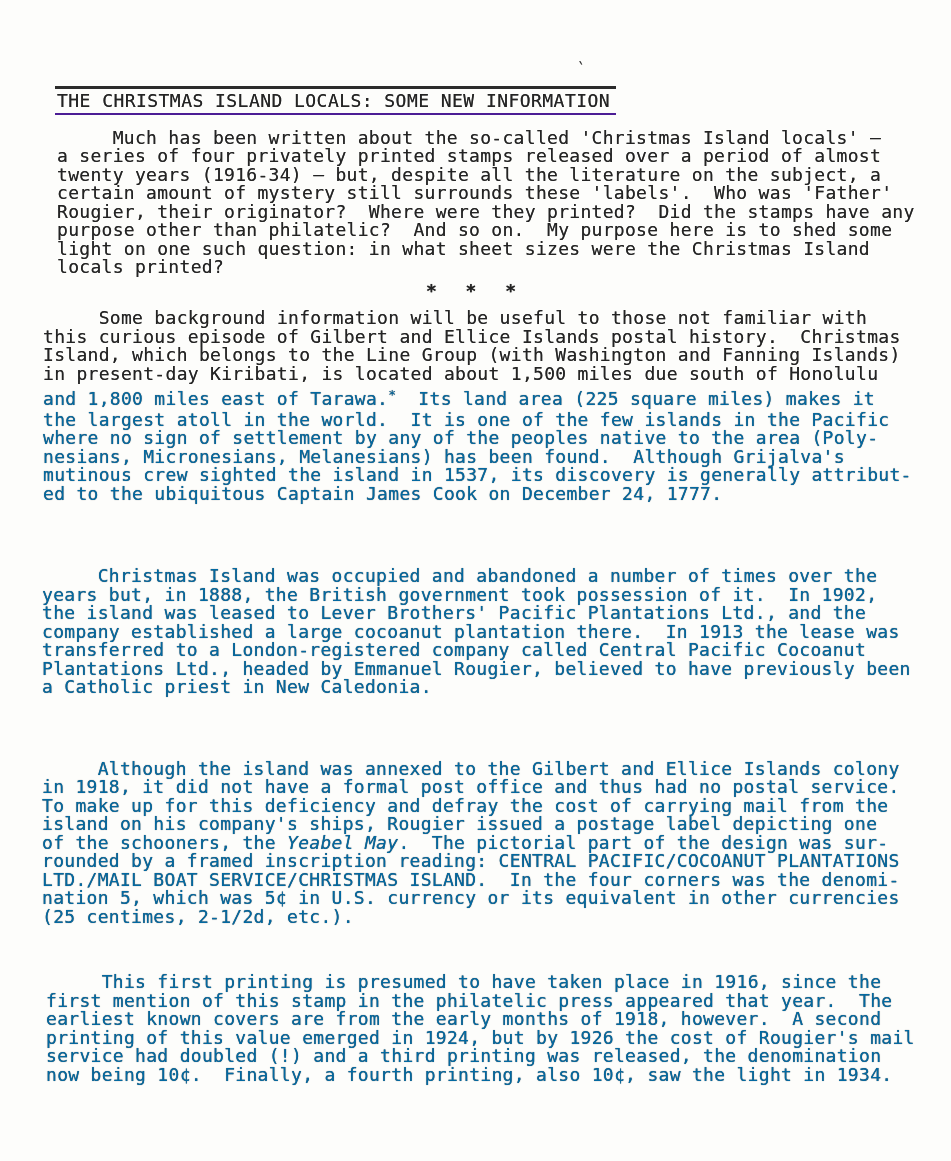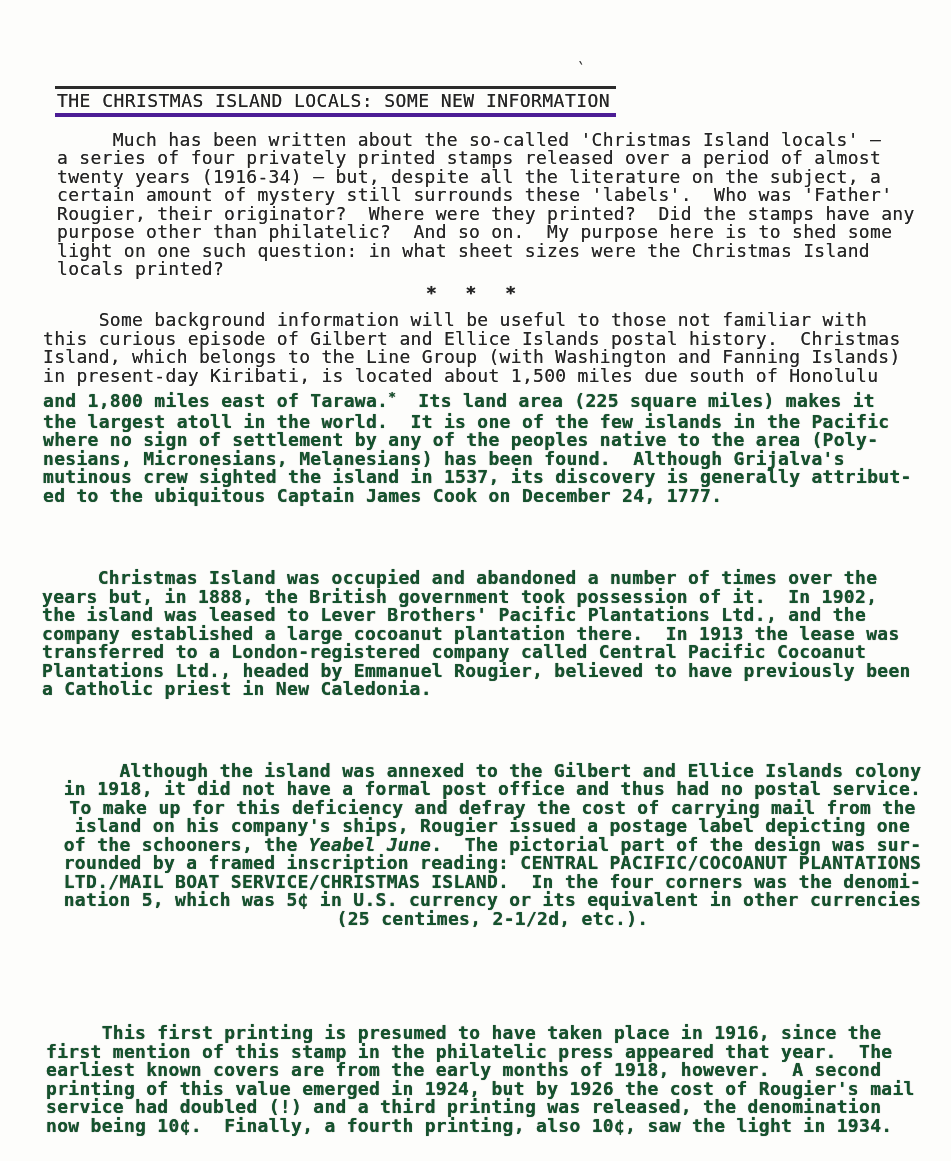--- a/index.html
+++ b/index.html
@@ -26,21 +26,21 @@
     transform: rotate(12deg);
   }
   .title {
     display: table;
     margin: 0 0 0 55px;
     font-size: 18px;
     font-weight: normal;
     line-height: 18.5px;
     letter-spacing: 0.45px;
     border-top: 3px solid #2b2b2b;
-    border-bottom: 4px solid #4c1d95;
+    border-bottom: 2px solid #4c1d95;
     padding: 3px 6px 2px 2px;
     text-shadow: 0 0 0.6px rgba(20,20,20,0.75);
     white-space: pre;
   }
   .para {
     margin: 0;
     white-space: pre-wrap;
     text-shadow: 0 0 0.5px rgba(20,20,20,0.65);
   }
   .p1 { margin: 14px 8px 0 57px; }
@@ -50,27 +50,27 @@
     font-weight: bold;
     letter-spacing: 9px;
     text-shadow: 0 0 0.7px rgba(0,0,0,0.8);
   }
   .p2 { margin: 9px 8px 16px 43px; }
   .boldblock {
     display: block;
     margin-top: 7px;
   }
   .bold, .boldblock {
-    font-weight: bold;
-    color: #14532d;
+    font-weight: normal;
+    color: #0369a1;
     text-shadow: 0 0 0.8px rgba(0,0,0,0.75);
   }
   .p3 { margin: 64px 8px 0 42px; }
-  .p4 { margin: 63px 8px 0 42px; text-align: center; }
-  .p5 { margin: 96px 8px 0 46px; }
+  .p4 { margin: 63px 8px 0 42px; }
+  .p5 { margin: 47px 8px 0 46px; }
   .fn {
     font-size: 13px;
     position: relative;
     top: -6px;
     letter-spacing: 0;
   }
   .ship { font-style: italic; }
 </style>
 </head>
 <body>
@@ -106,21 +106,21 @@
 the island was leased to Lever Brothers' Pacific Plantations Ltd., and the
 company established a large cocoanut plantation there.  In 1913 the lease was
 transferred to a London-registered company called Central Pacific Cocoanut
 Plantations Ltd., headed by Emmanuel Rougier, believed to have previously been
 a Catholic priest in New Caledonia.</p>
 
   <p class="para p4 bold"><span>     Although the island was annexed to the Gilbert and Ellice Islands colony
 in 1918, it did not have a formal post office and thus had no postal service.
 To make up for this deficiency and defray the cost of carrying mail from the
 island on his company's ships, Rougier issued a postage label depicting one
-of the schooners, the </span><span class="ship">Yeabel June</span><span>.  The pictorial part of the design was sur-
+of the schooners, the </span><span class="ship">Yeabel May</span><span>.  The pictorial part of the design was sur-
 rounded by a framed inscription reading: CENTRAL PACIFIC/COCOANUT PLANTATIONS
 LTD./MAIL BOAT SERVICE/CHRISTMAS ISLAND.  In the four corners was the denomi-
 nation 5, which was 5¢ in U.S. currency or its equivalent in other currencies
 (25 centimes, 2-1/2d, etc.).</span></p>
 
   <p class="para p5 bold">     This first printing is presumed to have taken place in 1916, since the
 first mention of this stamp in the philatelic press appeared that year.  The
 earliest known covers are from the early months of 1918, however.  A second
 printing of this value emerged in 1924, but by 1926 the cost of Rougier's mail
 service had doubled (!) and a third printing was released, the denomination

